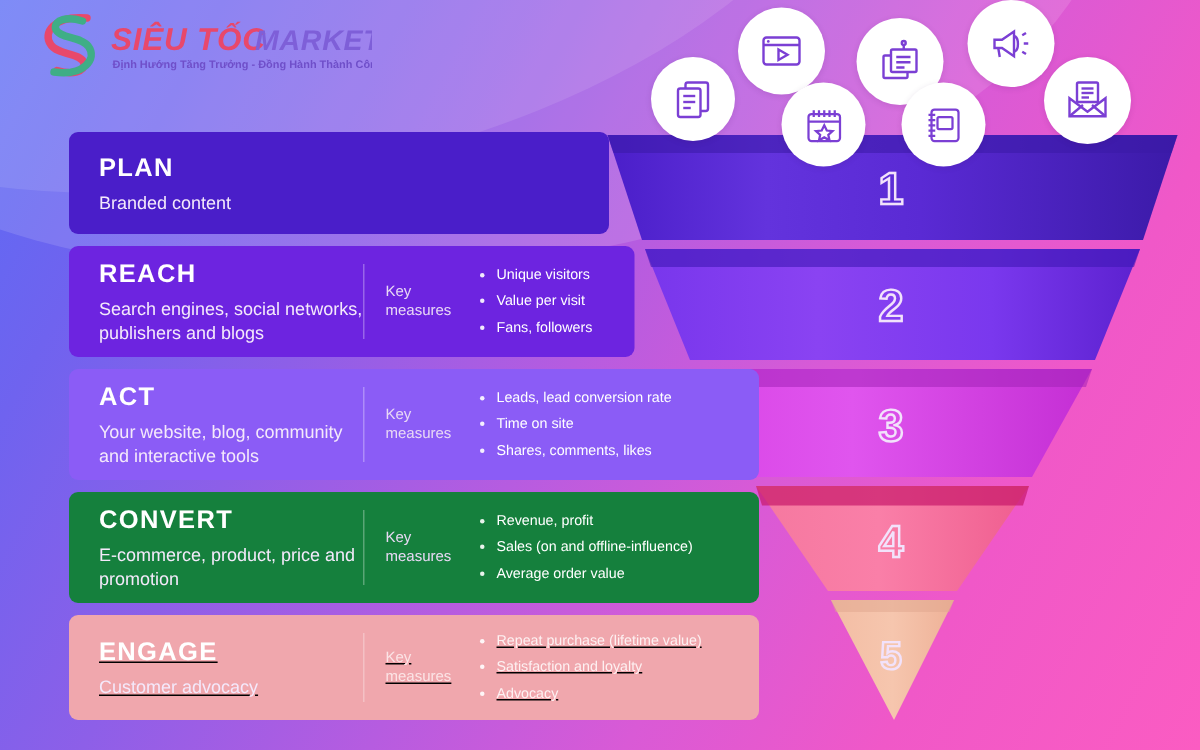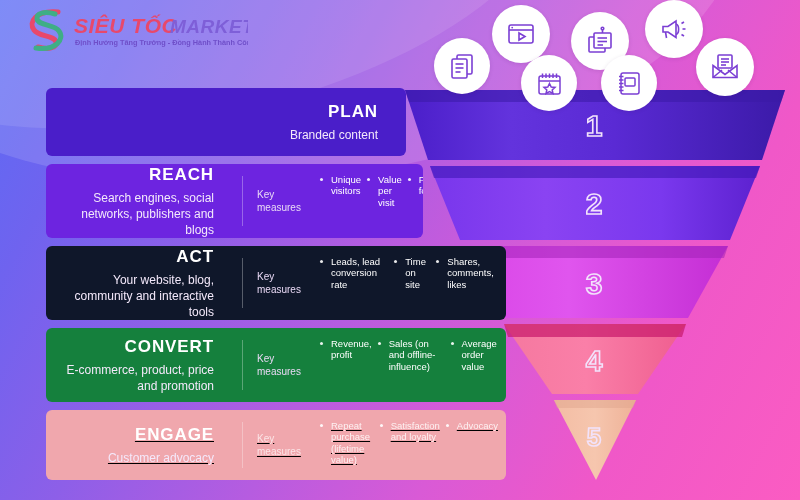--- a/index.html
+++ b/index.html
@@ -51,57 +51,57 @@
   
   .stage {
     position:absolute;
     left:46px;
     border-radius:6px;
     display:flex;
     align-items:stretch;
     overflow:hidden;
   }
   .stage .left {
-    padding:14px 28px 12px 20px;
+    padding:14px 0 12px 20px;
     display:flex; flex-direction:column; justify-content:center;
-    width:196px; flex:0 0 196px;text-align:right;
+    width:196px; flex:0 0 196px;
   }
   .stage .title {
     font-size:17px; font-weight:bold; letter-spacing:0.9px;
     color:#ffffff; line-height:1.1; margin-bottom:5px;
   }
   .stage .desc {
     font-size:12px; color:#f4e9fb; line-height:1.35; font-weight:normal;
   }
   .stage .km {
     flex:0 0 62px;
     display:flex; align-items:center;
     font-size:10px; color:#e9d9f5; line-height:1.35;
     padding-left:14px;
     border-left:1px solid rgba(255,255,255,0.30);
     margin:12px 0;
   }
   .stage .measures {
-    flex:1; display:flex; flex-direction:row; justify-content:center;
+    flex:1; display:flex; flex-direction:column; justify-content:center;
     padding:10px 8px 10px 16px; gap:6px;
   }
   .stage .measures li {
     list-style:none; font-size:9.5px; color:#ffffff;
     line-height:1.2; position:relative; padding-left:11px;
   }
   .stage .measures li:before {
     content:""; position:absolute; left:0; top:4px;
     width:3px; height:3px; border-radius:50%;
     background:rgba(255,255,255,0.9);
   }
 
   
   #stage-plan    { top:88px;  width:360px; height:68px; background:#4a1ec9; }
   #stage-reach   { top:164px; width:377px; height:74px; background:#6d24e0; }
-  #stage-act     { top:246px; width:460px; height:74px; background:#0f172a; }
+  #stage-act     { top:246px; width:460px; height:74px; background:#8b5cf6; }
   #stage-convert { top:328px; width:460px; height:74px; background:#15803d; }
   #stage-engage  { top:410px; width:460px; height:70px; background:#f0a7ad;text-decoration:underline; }
 
   #stage-plan .left { width:auto; flex:1; }
   #stage-engage .measures li { color:#fdf1f2; }
   #stage-engage .km { color:#fbe4e6; }
 </style>
 </head>
 <body>
 

